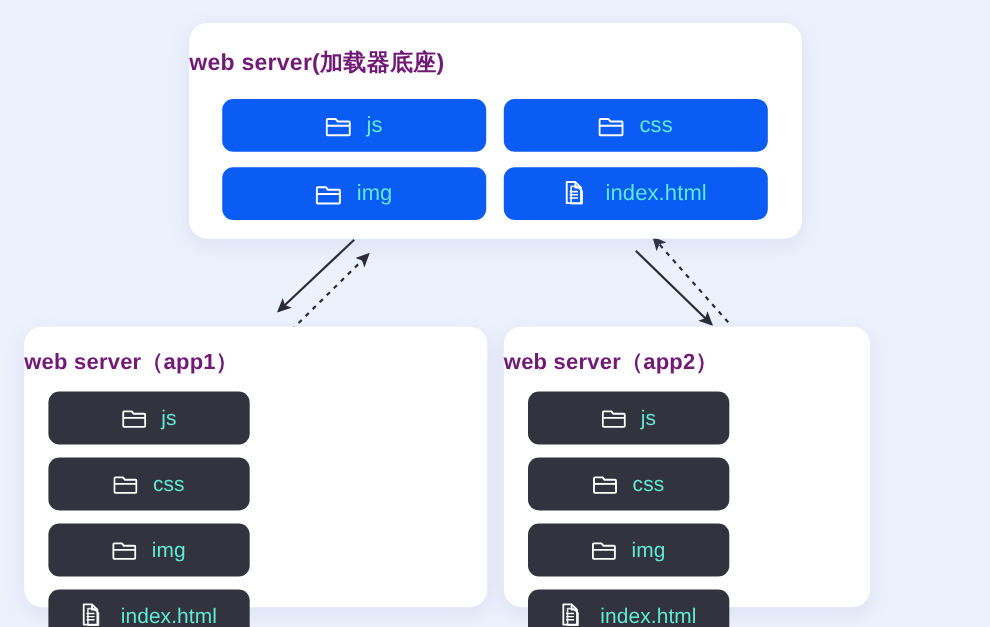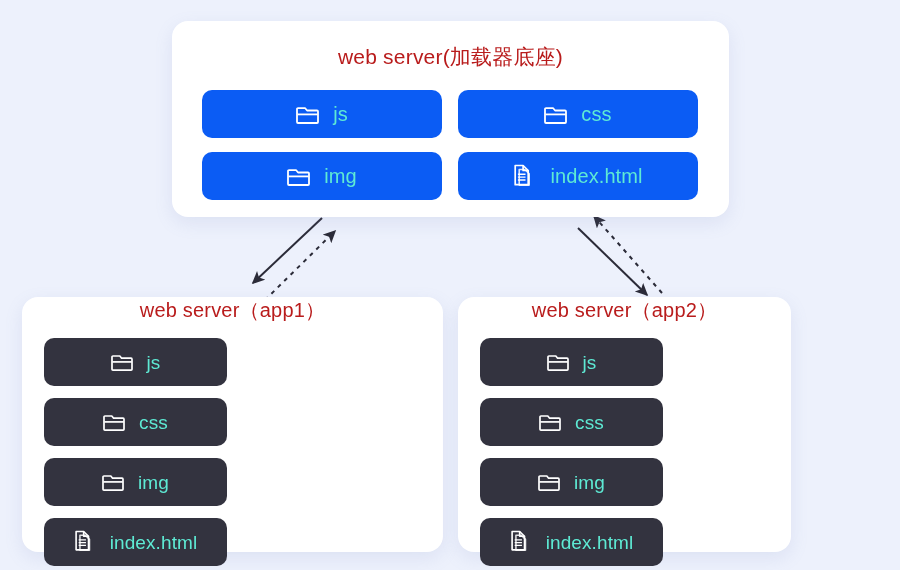--- a/index.html
+++ b/index.html
@@ -38,29 +38,29 @@
     box-shadow: 0 6px 18px rgba(120, 135, 190, 0.14);
     z-index: 2;
     box-sizing: border-box;
   }
 
   #card-top    { left: 172px; top: 21px;  width: 557px; height: 196px; }
   #card-app1   { left: 22px;  top: 297px; width: 421px; height: 255px; }
   #card-app2   { left: 458px; top: 297px; width: 333px; height: 255px; }
 
   .card-title {
-    text-align: center;
-    color: #b91c1c;
-    font-weight: normal;
+    text-align: left;
+    color: #701a75;
+    font-weight: bold;
     letter-spacing: 0.2px;
     white-space: nowrap;
   }
   #card-top .card-title    { font-size: 21px; padding-top: 22px; }
   #card-app1 .card-title,
-  #card-app2 .card-title   { font-size: 20px; }
+  #card-app2 .card-title   { font-size: 20px; padding-top: 18px; }
 
   .grid {
     display: flex;
     flex-wrap: wrap;
     box-sizing: border-box;
   }
   #card-top .grid {
     padding: 19px 30px 0 30px;
     gap: 14px 16px;
   }

